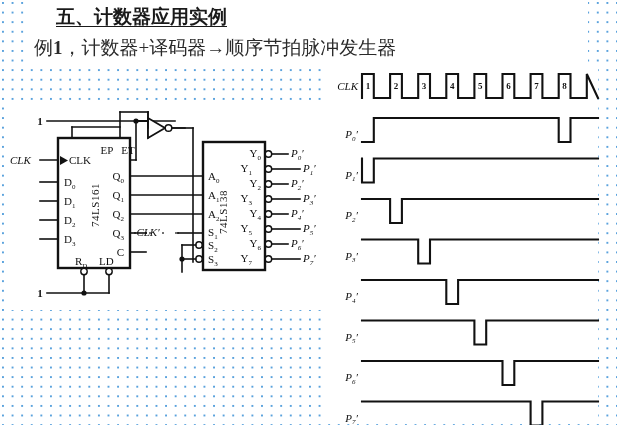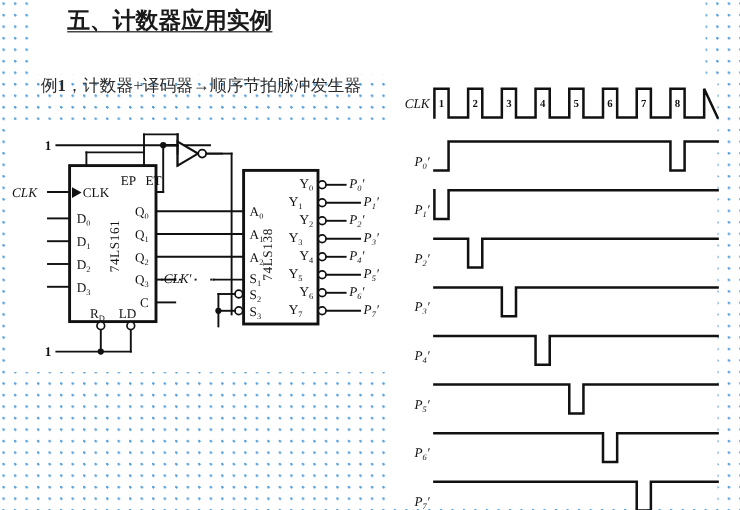--- a/index.html
+++ b/index.html
@@ -23,21 +23,21 @@
   .heading{
     position:absolute;left:56px;top:4px;
     font-family:"Liberation Serif",serif;
     font-size:19px;font-weight:bold;color:#1a1a1a;
     letter-spacing:0px;white-space:nowrap;
     text-decoration:underline;text-underline-offset:3px;
   }
   .subheading{
     position:absolute;left:34px;top:35px;
     font-family:"Liberation Serif",serif;
-    font-size:14px;color:#2a2a2a;white-space:nowrap;margin-top:28px;
+    font-size:19px;color:#2a2a2a;white-space:nowrap;
   }
   .subheading b{font-weight:bold;}
 
   svg{position:absolute;left:0;top:0;}
   svg text{font-family:"Liberation Serif",serif;fill:#111;}
   .lbl{font-size:11px;}
   .it{font-style:italic;}
   .bold{font-weight:bold;}
   .chipname{font-size:11px;letter-spacing:0.5px;}
   .sub{font-size:7px;}

